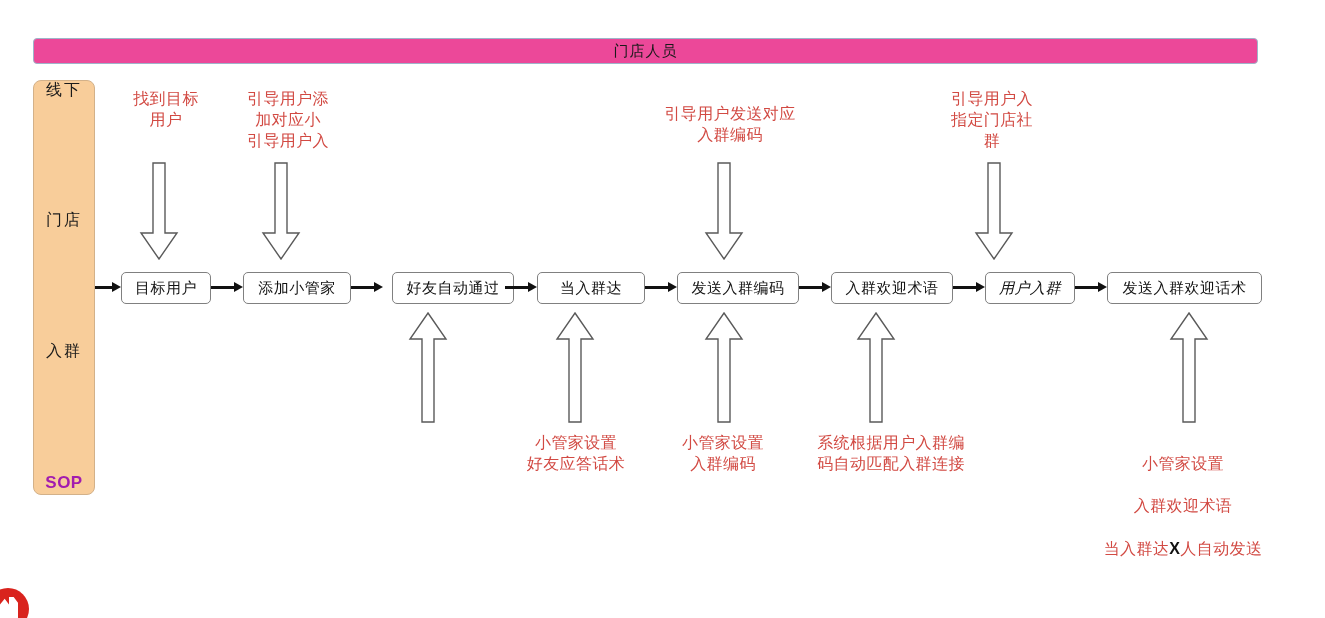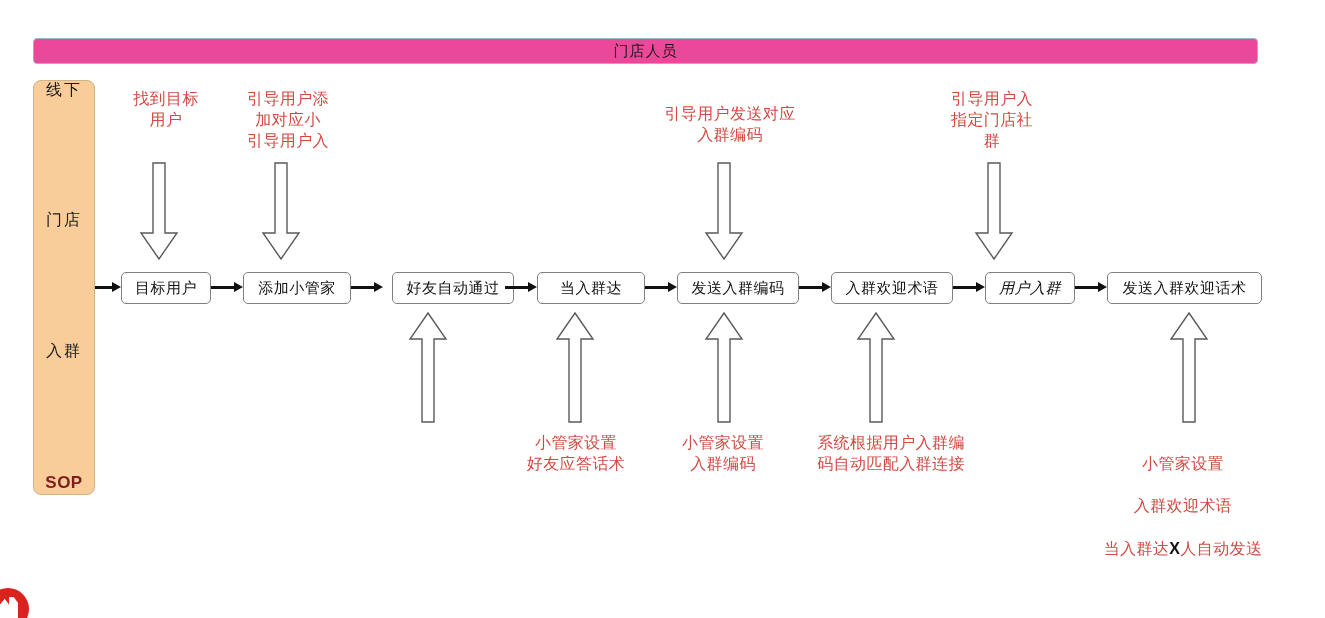--- a/index.html
+++ b/index.html
@@ -63,21 +63,21 @@
     font-size: 16px;
     color: #1a1a1a;
     line-height: 1.18;
     letter-spacing: 2px;
     white-space: nowrap;
   }
   .lane-label .lane-sop {
     font-family: "Liberation Sans", sans-serif;
     font-weight: bold;
     font-size: 17px;
-    color: #7f1d1d;
+    color: #a21caf;
     line-height: 1.3;
     letter-spacing: 0.5px;
   }
 
   
   .flow-row {
     position: absolute;
     left: 95px;
     top: 272px;
     height: 32px;

